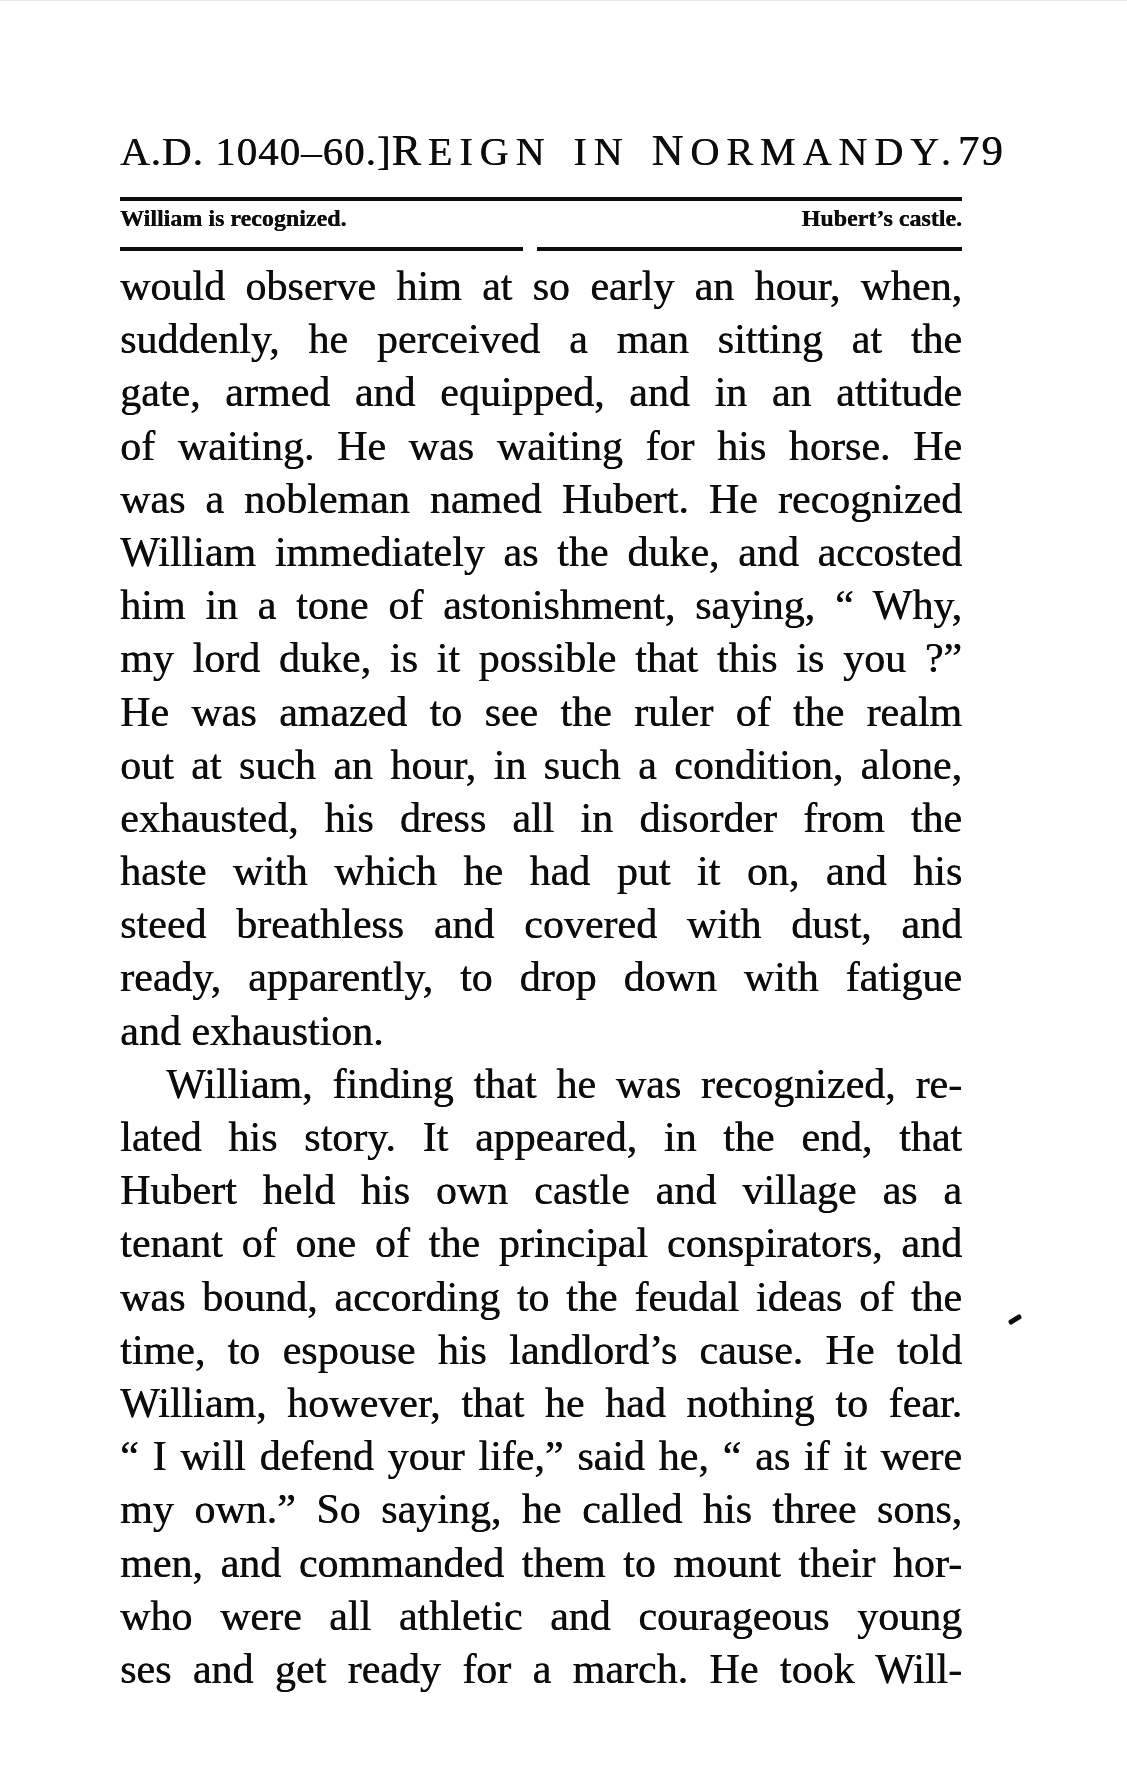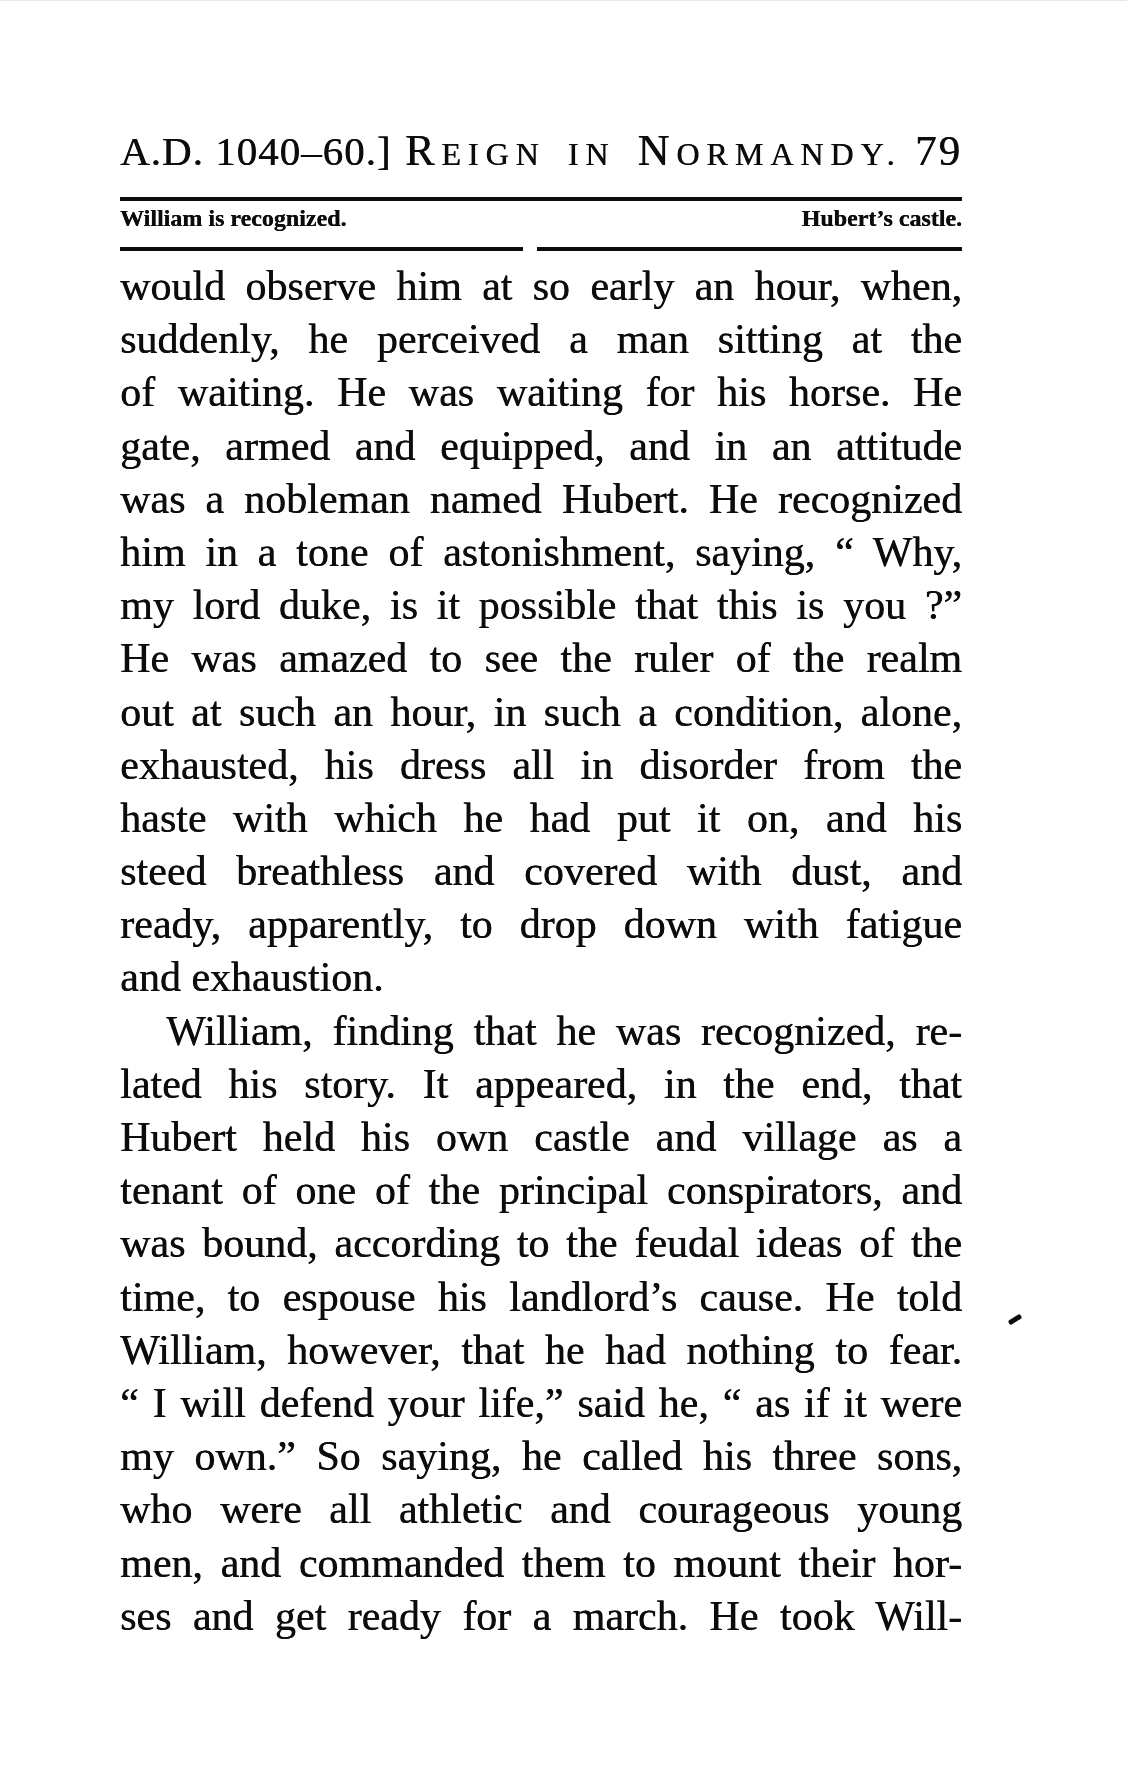--- a/index.html
+++ b/index.html
@@ -34,21 +34,21 @@
   }
   .title {
     flex: 1;
     text-align: center;
   }
   .title .cap {
     font-size: 44px;
     letter-spacing: 7px;
   }
   .title .sc {
-    font-size: 32px;
+    font-size: 40px;
     letter-spacing: 7px;
   }
   .title .word {
     margin-left: 22px;
   }
   .pagenum {
     font-size: 43px;
     letter-spacing: 2px;
   }
   
@@ -127,41 +127,42 @@
     <span>William is recognized.</span>
     <span>Hubert’s castle.</span>
   </div>
 
   <div class="rule rule2a"></div>
   <div class="rule rule2b"></div>
 
   <div class="body-text">
       <div class="bline">would observe him at so early an hour, when,</div>
       <div class="bline">suddenly, he perceived a man sitting at the</div>
+      <div class="bline">gate, armed and equipped, and in an attitude</div>
       <div class="bline">of waiting. He was waiting for his horse. He</div>
-      <div class="bline">gate, armed and equipped, and in an attitude</div>
       <div class="bline">was a nobleman named Hubert. He recognized</div>
+      <div class="bline">William immediately as the duke, and accosted</div>
       <div class="bline">him in a tone of astonishment, saying, “ Why,</div>
       <div class="bline">my lord duke, is it possible that this is you ?”</div>
       <div class="bline">He was amazed to see the ruler of the realm</div>
       <div class="bline">out at such an hour, in such a condition, alone,</div>
       <div class="bline">exhausted, his dress all in disorder from the</div>
       <div class="bline">haste with which he had put it on, and his</div>
       <div class="bline">steed breathless and covered with dust, and</div>
       <div class="bline">ready, apparently, to drop down with fatigue</div>
       <div class="bline left">and exhaustion.</div>
       <div class="bline indent">William, finding that he was recognized, re-</div>
       <div class="bline">lated his story. It appeared, in the end, that</div>
       <div class="bline">Hubert held his own castle and village as a</div>
       <div class="bline">tenant of one of the principal conspirators, and</div>
       <div class="bline">was bound, according to the feudal ideas of the</div>
       <div class="bline">time, to espouse his landlord’s cause. He told</div>
       <div class="bline">William, however, that he had nothing to fear.</div>
       <div class="bline">“ I will defend your life,” said he, “ as if it were</div>
       <div class="bline">my own.” So saying, he called his three sons,</div>
+      <div class="bline">men, and commanded them to mount their hor-</div>
       <div class="bline">who were all athletic and courageous young</div>
-      <div class="bline">men, and commanded them to mount their hor-</div>
       <div class="bline">ses and get ready for a march. He took Will-</div>
     </div>
 
   <div class="margin-tick"></div>
 
 </div>
 
 </body></html>

